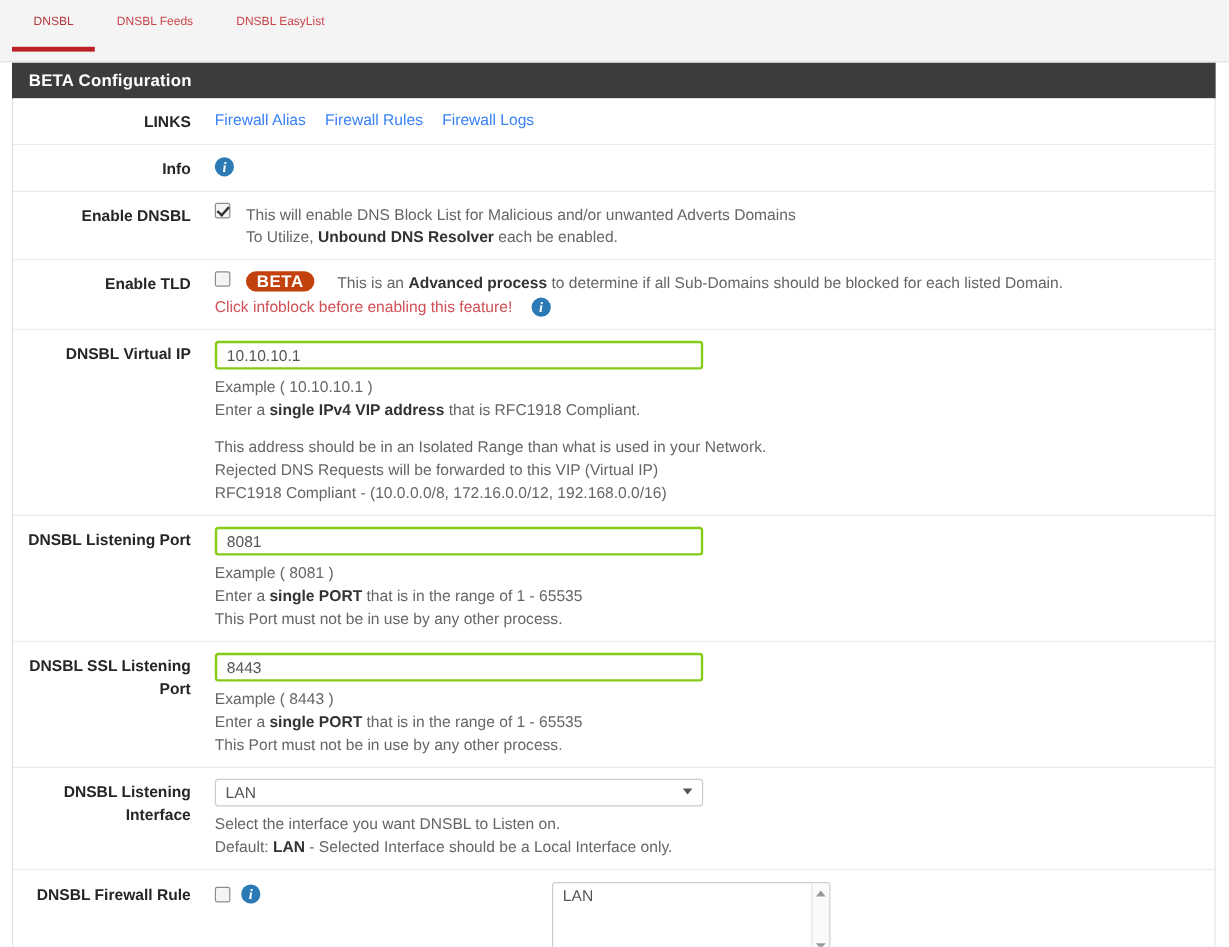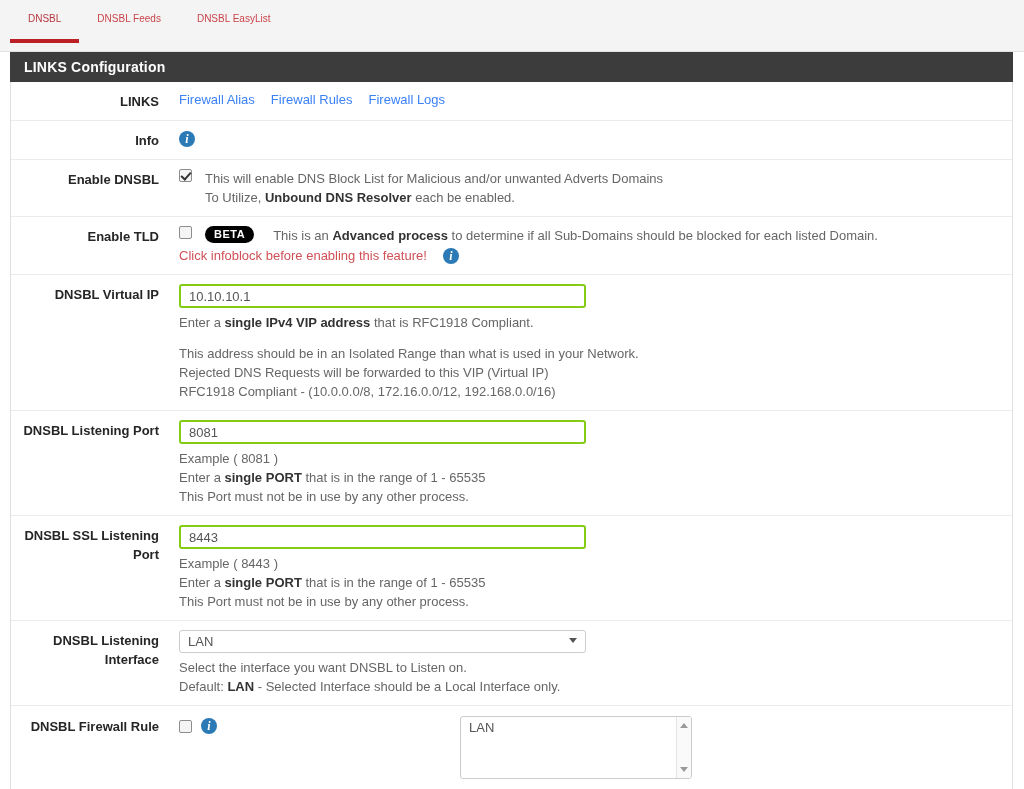--- a/index.html
+++ b/index.html
@@ -142,24 +142,24 @@
     font-size: 13px;
     line-height: 19px;
   }
   .desc b { color: #333333; font-weight: bold; }
   .desc-gap { height: 12px; }
   .warn { color: #d05056; font-size: 13px; line-height: 19px; }
 
   
   .beta {
     display: inline-block;
-    background: #000000;
+    background: #c2410c;
     color: #ffffff;
     font-weight: bold;
-    font-size: 11px;
+    font-size: 14px;
     letter-spacing: .5px;
     padding: 2px 9px 3px 9px;
     border-radius: 9px;
     line-height: 12px;
     vertical-align: middle;
   }
 
   
   .txt {
     width: 407px;
@@ -252,21 +252,21 @@
     </div>
     <div class="tab">
       <span>DNSBL EasyList</span>
     </div>
   </div>
   <div class="tabbar-bottom"></div>
 </div>
 
 <div class="panel">
 
-  <div class="panel-heading">LINKS Configuration</div>
+  <div class="panel-heading">BETA Configuration</div>
 
   <div class="row">
     <div class="row-label">LINKS</div>
     <div class="row-body">
       <div class="links">
         <a>Firewall Alias</a>
         <a>Firewall Rules</a>
         <a>Firewall Logs</a>
       </div>
     </div>
@@ -307,20 +307,21 @@
         <span class="info-icon">i</span>
       </div>
     </div>
   </div>
 
   <div class="row">
     <div class="row-label">DNSBL Virtual IP</div>
     <div class="row-body">
       <input class="txt" type="text" value="10.10.10.1" style="">
       <div class="desc field-help">
+        <div>Example ( 10.10.10.1 )</div>
         <div><span>Enter a </span><b>single IPv4 VIP address</b><span>  that is RFC1918 Compliant.</span></div>
         <div class="desc-gap"></div>
         <div>This address should be in an Isolated Range than what is used in your Network.</div>
         <div>Rejected DNS Requests will be forwarded to this VIP (Virtual IP)</div>
         <div>RFC1918 Compliant - (10.0.0.0/8, 172.16.0.0/12, 192.168.0.0/16)</div>
       </div>
     </div>
   </div>
 
   <div class="row">

